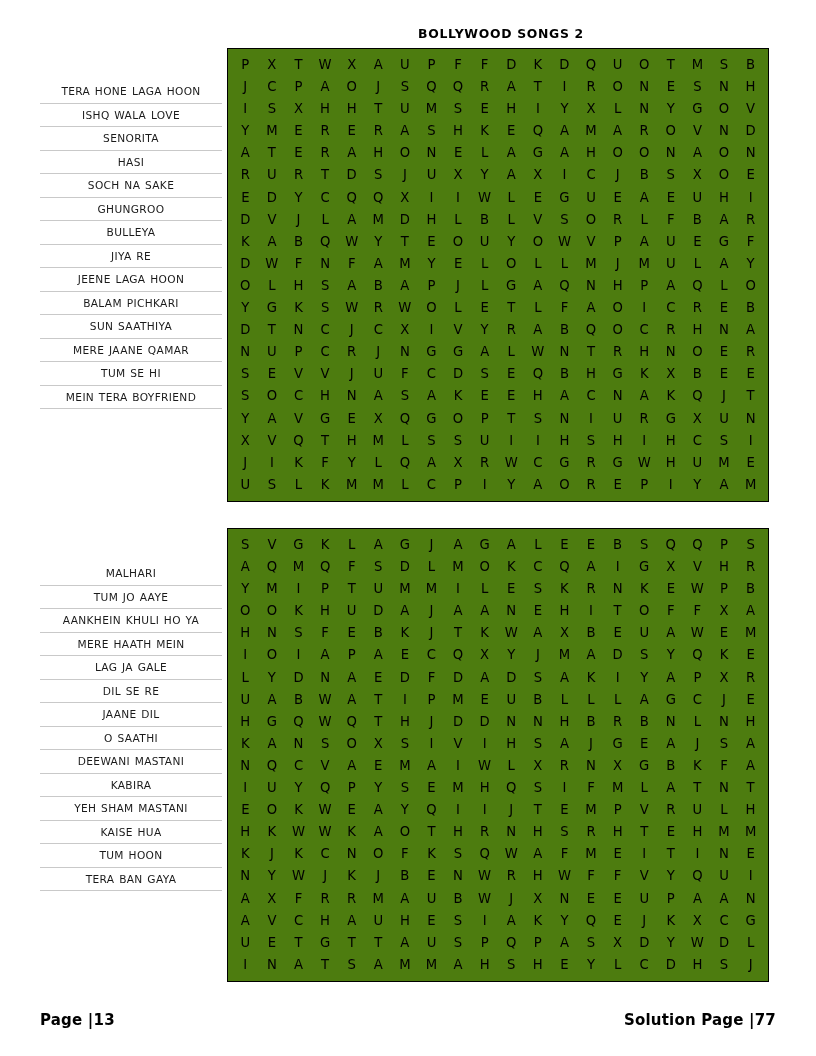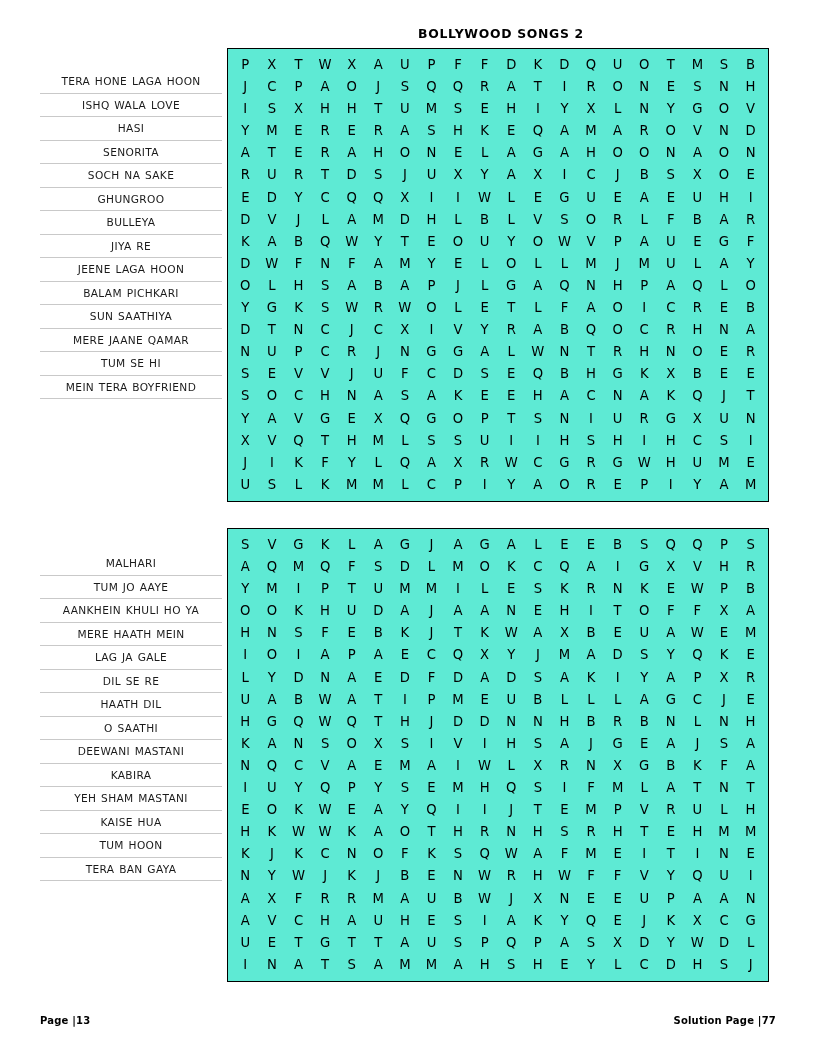--- a/index.html
+++ b/index.html
@@ -47,26 +47,26 @@
     text-align: center;
     font-family: "DejaVu Sans", sans-serif;
     font-size: 10.6px;
     letter-spacing: 0.35px;
     line-height: 13.5px;
     padding: 5px 2px 4px 2px;
     color: #1a1a1a;
     box-sizing: border-box;
     word-spacing: 1px;
   }
-  .word-row:first-child { border-top: none; }
+  .word-row:first-child { border-top: none; margin-top: 10px; }
 
   
   .grid-wrap {
     border: 1.4px solid #000000;
-    background: #5eead4;
+    background: #4d7c0f;
     padding: 5px 4px 5px 4px;
     box-sizing: border-box;
   }
   .grid-title {
     position: absolute;
     left: 187px;
     width: 548px;
     text-align: center;
     font-size: 12.4px;
     font-weight: bold;
@@ -95,37 +95,37 @@
   
   .footer {
     position: absolute;
     left: 40px;
     right: 40px;
     bottom: 27px;
     height: 18px;
     display: flex;
     justify-content: space-between;
     align-items: center;
-    font-size: 10px;
+    font-size: 15px;
     font-weight: bold;
     font-family: "DejaVu Sans", sans-serif;
   }
   .footer span { letter-spacing: 0.2px; }
 </style>
 </head>
 <body>
 
 <div class="page">
 
   <div class="puzzle" id="puzzle-1">
     <div class="wordlist">
         <div class="word-row">TERA HONE LAGA HOON</div>
         <div class="word-row">ISHQ WALA LOVE</div>
+        <div class="word-row">SENORITA</div>
         <div class="word-row">HASI</div>
-        <div class="word-row">SENORITA</div>
         <div class="word-row">SOCH NA SAKE</div>
         <div class="word-row">GHUNGROO</div>
         <div class="word-row">BULLEYA</div>
         <div class="word-row">JIYA RE</div>
         <div class="word-row">JEENE LAGA HOON</div>
         <div class="word-row">BALAM PICHKARI</div>
         <div class="word-row">SUN SAATHIYA</div>
         <div class="word-row">MERE JAANE QAMAR</div>
         <div class="word-row">TUM SE HI</div>
         <div class="word-row">MEIN TERA BOYFRIEND</div>
@@ -580,21 +580,21 @@
   </div>
 
   <div class="puzzle" id="puzzle-2">
     <div class="wordlist">
         <div class="word-row">MALHARI</div>
         <div class="word-row">TUM JO AAYE</div>
         <div class="word-row">AANKHEIN KHULI HO YA</div>
         <div class="word-row">MERE HAATH MEIN</div>
         <div class="word-row">LAG JA GALE</div>
         <div class="word-row">DIL SE RE</div>
-        <div class="word-row">HAATH DIL</div>
+        <div class="word-row">JAANE DIL</div>
         <div class="word-row">O SAATHI</div>
         <div class="word-row">DEEWANI MASTANI</div>
         <div class="word-row">KABIRA</div>
         <div class="word-row">YEH SHAM MASTANI</div>
         <div class="word-row">KAISE HUA</div>
         <div class="word-row">TUM HOON</div>
         <div class="word-row">TERA BAN GAYA</div>
       </div>
     <div class="grid-wrap">
       <table class="grid">

